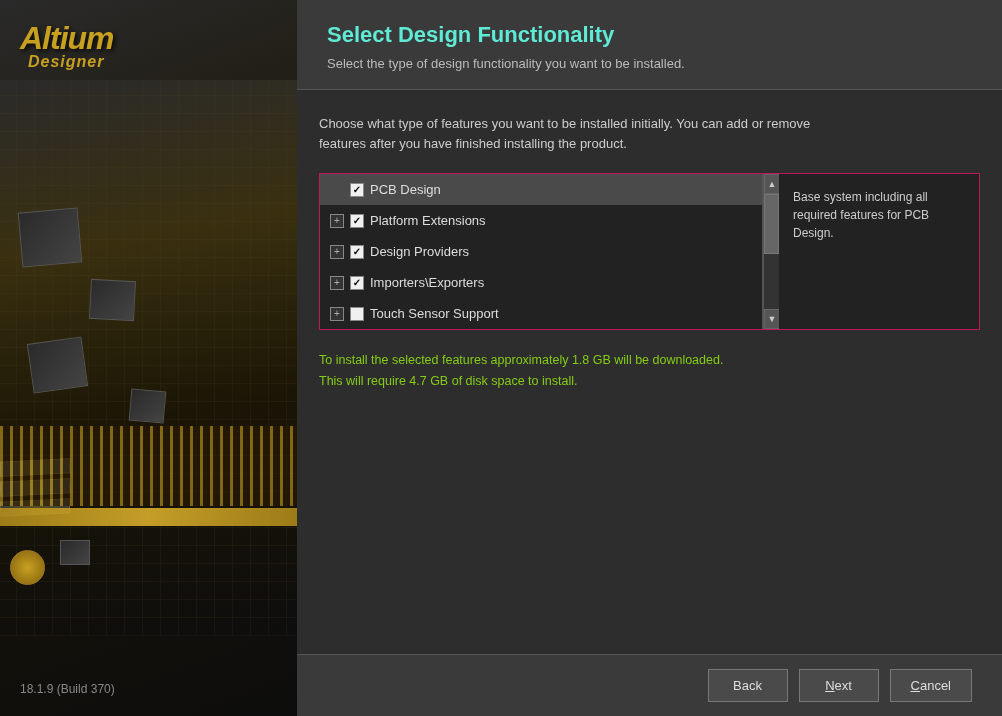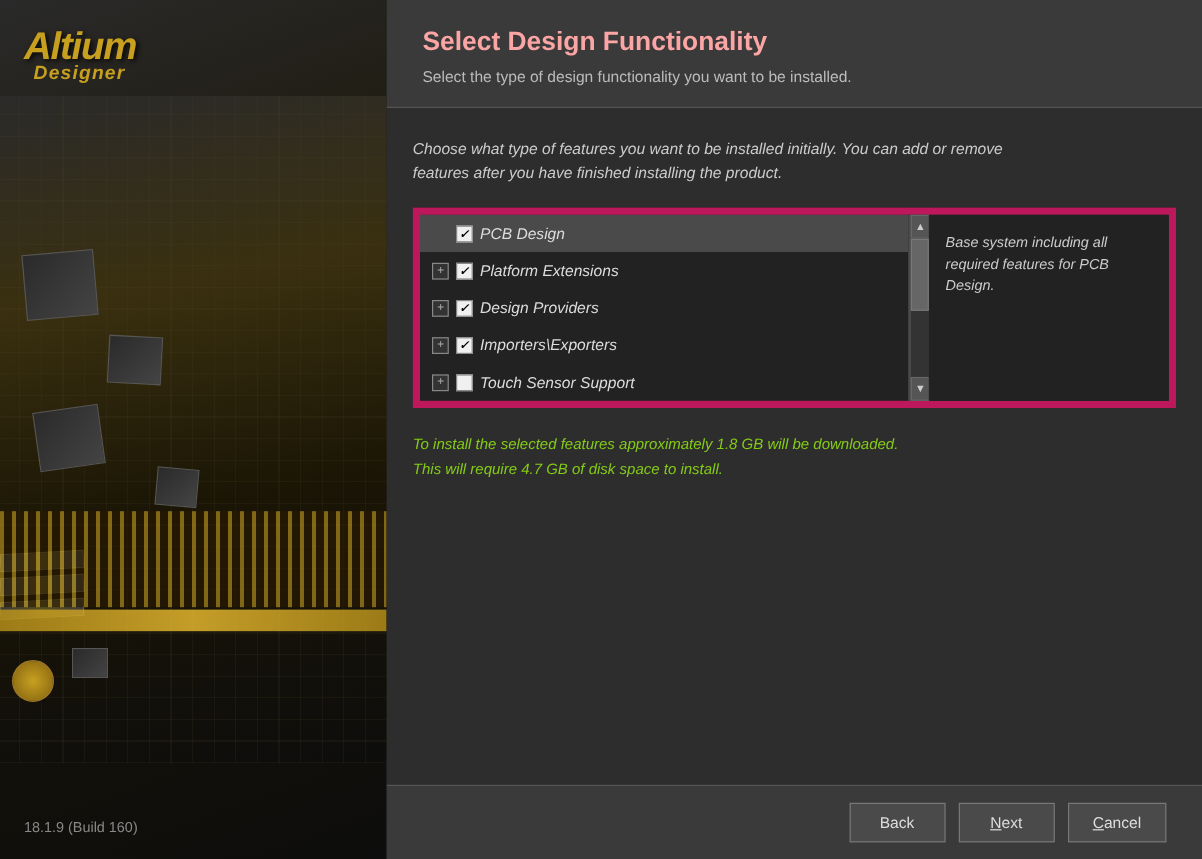--- a/index.html
+++ b/index.html
@@ -7,21 +7,21 @@
       width: 1002px;
       height: 716px;
       display: flex;
       font-family: 'Segoe UI', Arial, sans-serif;
       background: #1a1a1a;
       overflow: hidden;
     }
 
     
     .sidebar {
-      width: 322px;
+      width: 297px;
       height: 716px;
       background: #1a1a1a;
       position: relative;
       overflow: hidden;
       flex-shrink: 0;
     }
     .sidebar-bg {
       position: absolute;
       top: 0; left: 0; right: 0; bottom: 0;
       background: linear-gradient(160deg, #2a2a2a 0%, #1a1505 40%, #0d0d0d 100%);
@@ -101,46 +101,45 @@
     }
 
     .main-header {
       background: #3a3a3a;
       padding: 22px 30px 18px;
       border-bottom: 1px solid #555;
     }
     .main-title {
       font-size: 22px;
       font-weight: 700;
-      color: #fca5a5;
+      color: #5eead4;
       margin-bottom: 8px;
     }
     .main-subtitle {
       font-size: 13px;
       color: #bbb;
     }
 
     .main-body {
       flex: 1;
       padding: 24px 22px;
       background: #2d2d2d;
-      font-style: italic;
     }
 
     .body-description {
       font-size: 13px;
       color: #ccc;
       margin-bottom: 20px;
       line-height: 1.5;
     }
 
     .features-container {
       display: flex;
       gap: 0;
-      border: 6px solid #be185d;
+      border: 1px solid #be185d;
       background: #222;
     }
 
     .features-list {
       flex: 1;
       border-right: 1px solid #555;
       overflow-y: auto;
       max-height: 270px;
       position: relative;
     }
@@ -303,21 +302,21 @@
     <div class="chip chip-gold"></div>
     <div class="connector-strip"></div>
     <div class="connector-strip2"></div>
   </div>
   <div class="sidebar-logo">
     <div class="logo-altium">
       <span>Altium</span>
     </div>
     <div class="logo-designer">Designer</div>
   </div>
-  <div class="sidebar-version">18.1.9 (Build 160)</div>
+  <div class="sidebar-version">18.1.9 (Build 370)</div>
 </div>
 
 <div class="main">
   <div class="main-header">
     <div class="main-title">Select Design Functionality</div>
     <div class="main-subtitle">Select the type of design functionality you want to be installed.</div>
   </div>
 
   <div class="main-body">
     <div class="body-description">

